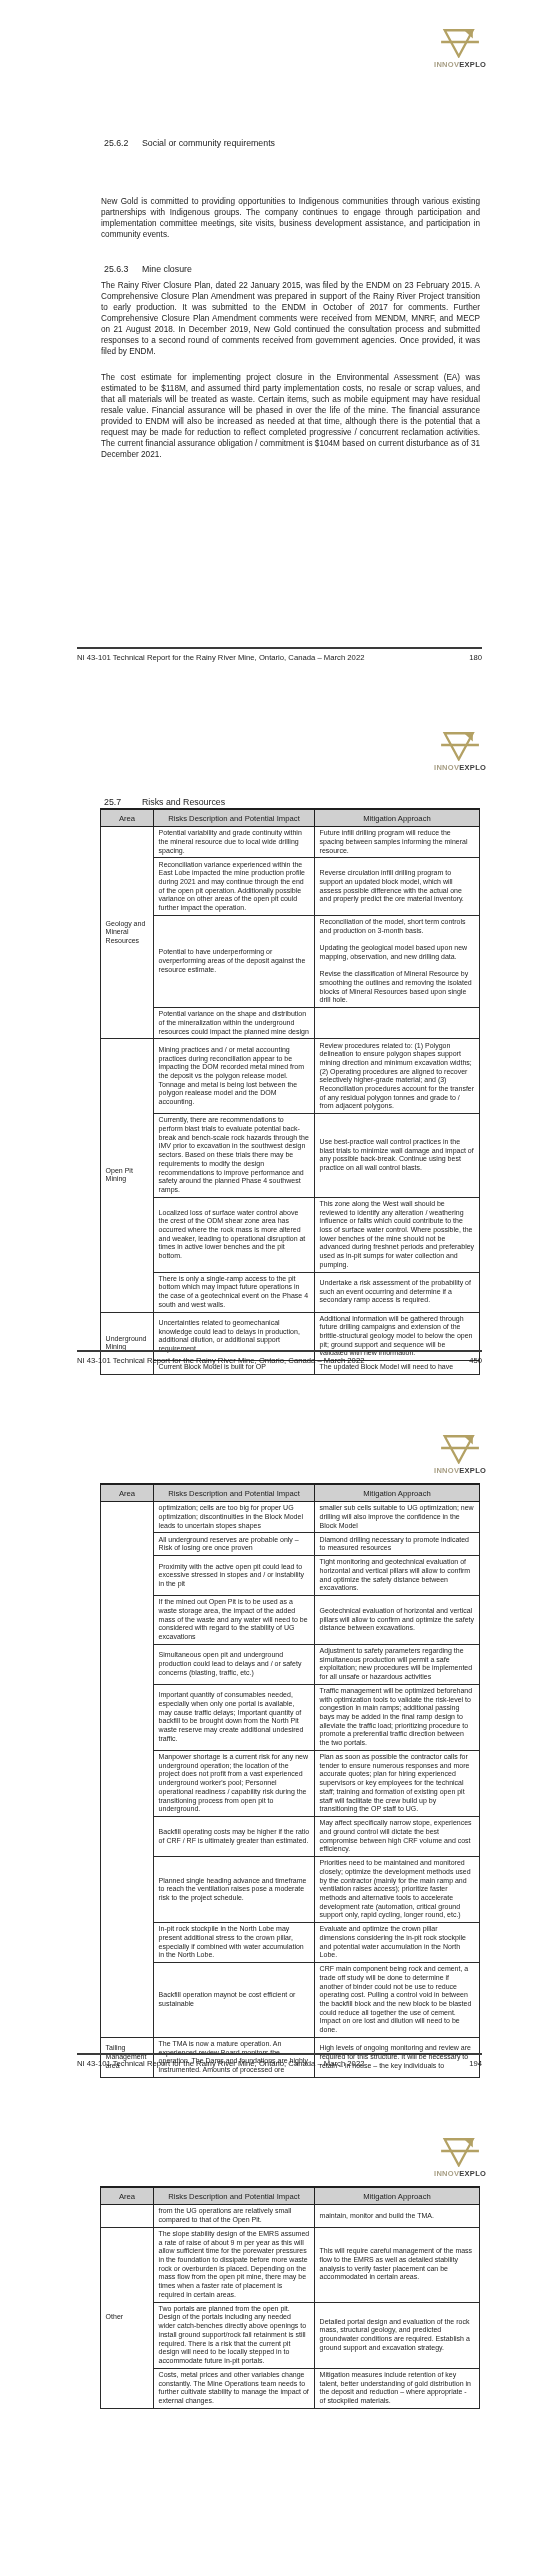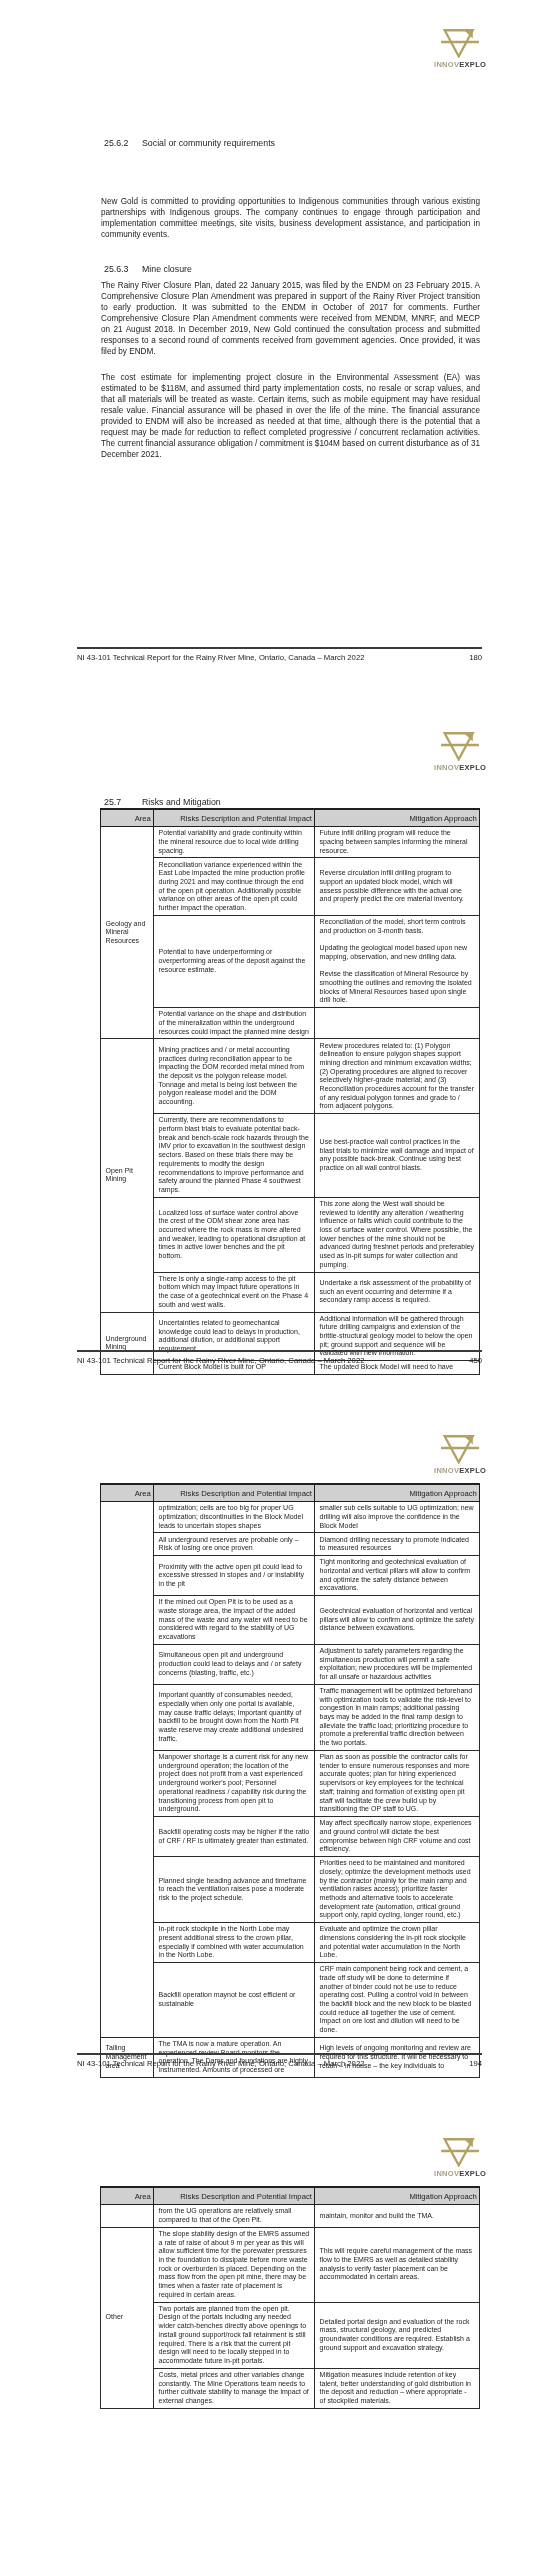--- a/index.html
+++ b/index.html
@@ -15,21 +15,21 @@
   .para{position:absolute;left:101px;width:379px;font-size:8.2px;line-height:11px;text-align:justify;}
   .sec-heading{position:absolute;left:64px;width:416px;font-size:8.8px;}
   .sec-num{display:inline-block;width:38px;margin-left:40px;}
   
   .risk-table{position:absolute;left:100px;width:379px;border-collapse:collapse;table-layout:fixed;
               border:1px solid #1f1f1f;border-top:2.1px solid #1f1f1f;}
   .risk-table col.c-area{width:53px;}
   .risk-table col.c-risk{width:161px;}
   .risk-table col.c-mit{width:165px;}
   .risk-table th{background:#d0d0d0;border:0.5px solid #1f1f1f;border-bottom:1px solid #1f1f1f;
-                 font-weight:400;font-size:7.7px;padding:3.6px 2.1px;text-align:right;}
+                 font-weight:400;font-size:7.7px;padding:3.6px 2.1px;text-align:center;}
   .risk-table td{border:0.5px solid #2a2a2a;font-size:7px;line-height:8.7px;
                  padding:2.1px 4.6px;vertical-align:middle;white-space:pre-line;}
   .risk-table td.area{padding:2.1px 3.1px 2.1px 4.6px;}
   .risk-table tr.group-start td{border-top:1px solid #1f1f1f;}
   
   .footer{position:absolute;left:62px;right:62px;top:647px;border-top:2.1px solid #3a3a3a;
           padding-top:3.6px;display:flex;justify-content:space-between;font-size:7.7px;margin-left:15px;}
 </style>
 </head>
 <body>
@@ -70,21 +70,21 @@
       <svg width="46" height="31" viewBox="0 0 90 60">
         <polygon points="17,6 72,6 44.5,57" fill="none" stroke="#b3a164" stroke-width="4.5"></polygon>
         <polygon points="72,6 55,6 72,22" fill="#b3a164"></polygon>
         <line x1="10" y1="29" x2="84" y2="29" stroke="#b3a164" stroke-width="4.5"></line>
       </svg>
     </span>
     <div class="wordmark"><span class="wm-innov">INNOV</span><span class="wm-explo">EXPLO</span></div>
   </div>
 
   <div class="sec-heading" style="top:94px;">
-    <span class="sec-num">25.7</span><span>Risks and Mitigation</span>
+    <span class="sec-num">25.7</span><span>Risks and Resources</span>
   </div>
 
   <table class="risk-table" style="top:105px;">
     <colgroup>
         <col class="c-area">
         <col class="c-risk">
         <col class="c-mit">
       </colgroup>
     <thead>
       <tr>

